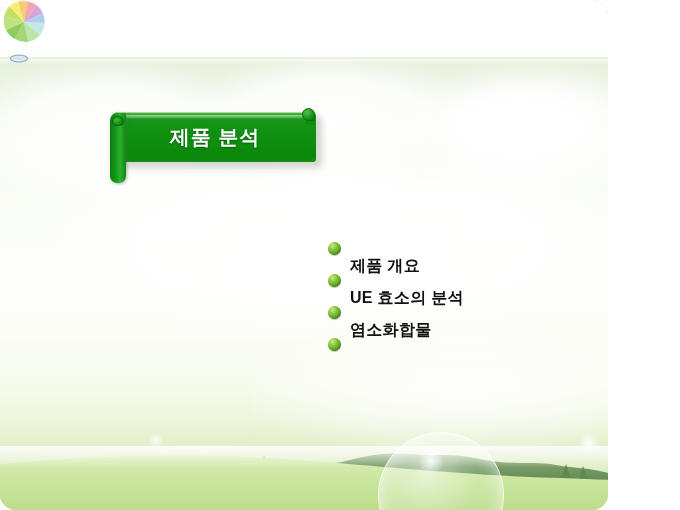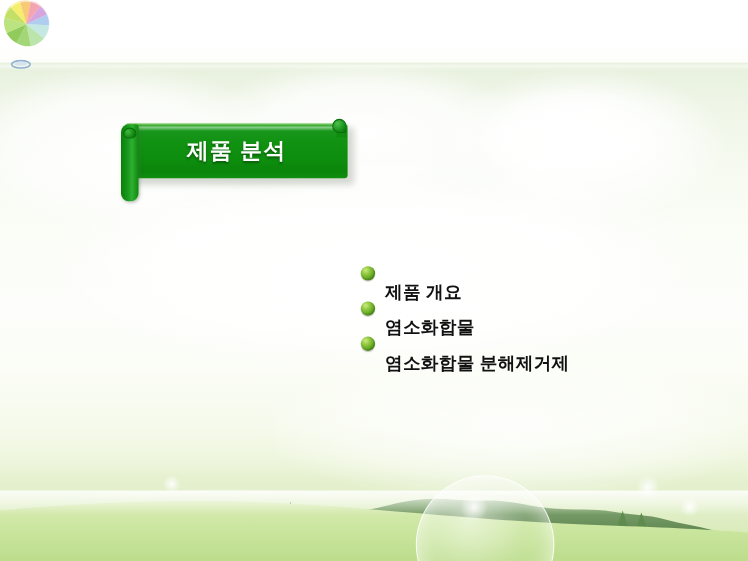--- a/index.html
+++ b/index.html
@@ -3,23 +3,24 @@
 <meta charset="utf-8">
 <style>
   * { margin:0; padding:0; box-sizing:border-box; }
   html, body {
     width:680px; height:510px;
     overflow:hidden;
     font-family:"Liberation Sans", sans-serif;
   }
   .slide {
     position:relative;
-    width:680px; height:510px;
+    width:608px; height:510px;
     overflow:hidden;
     background:#8b5cf6;
+    border-radius:16px;
   }
 
   
   .bg-sky {
     position:absolute; left:0; top:0; width:680px; height:510px;
     background:
       linear-gradient(180deg,
         #ffffff 0%,
         #fdfefb 10.5%,
         #fbfdf8 11.3%,
@@ -276,26 +277,29 @@
     <div class="banner-title">제품 분석</div>
   </div>
 
   <div class="bullets">
 
     <div class="bullet-row">
       <span class="bullet-dot"></span>
       <span class="bullet-text">제품 개요</span>
     </div>
 
+    <div class="bullet-row">
+      <span class="bullet-dot"></span>
+      <span class="bullet-text">UE 효소의 분석</span>
+    </div>
 
     <div class="bullet-row">
       <span class="bullet-dot"></span>
       <span class="bullet-text">염소화합물</span>
     </div>
 
     <div class="bullet-row">
       <span class="bullet-dot"></span>
-      <span class="bullet-text">염소화합물 분해제거제</span>
     </div>
 
   </div>
 
 </div>
 
 </body></html>

